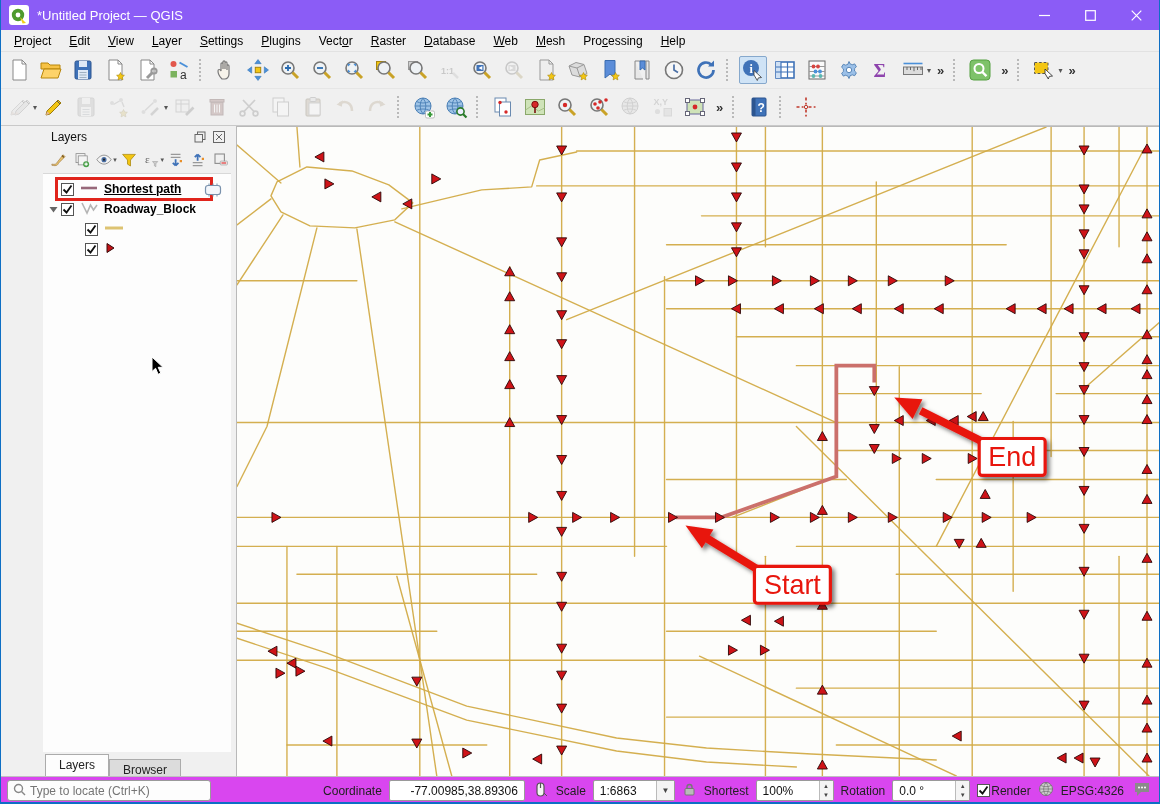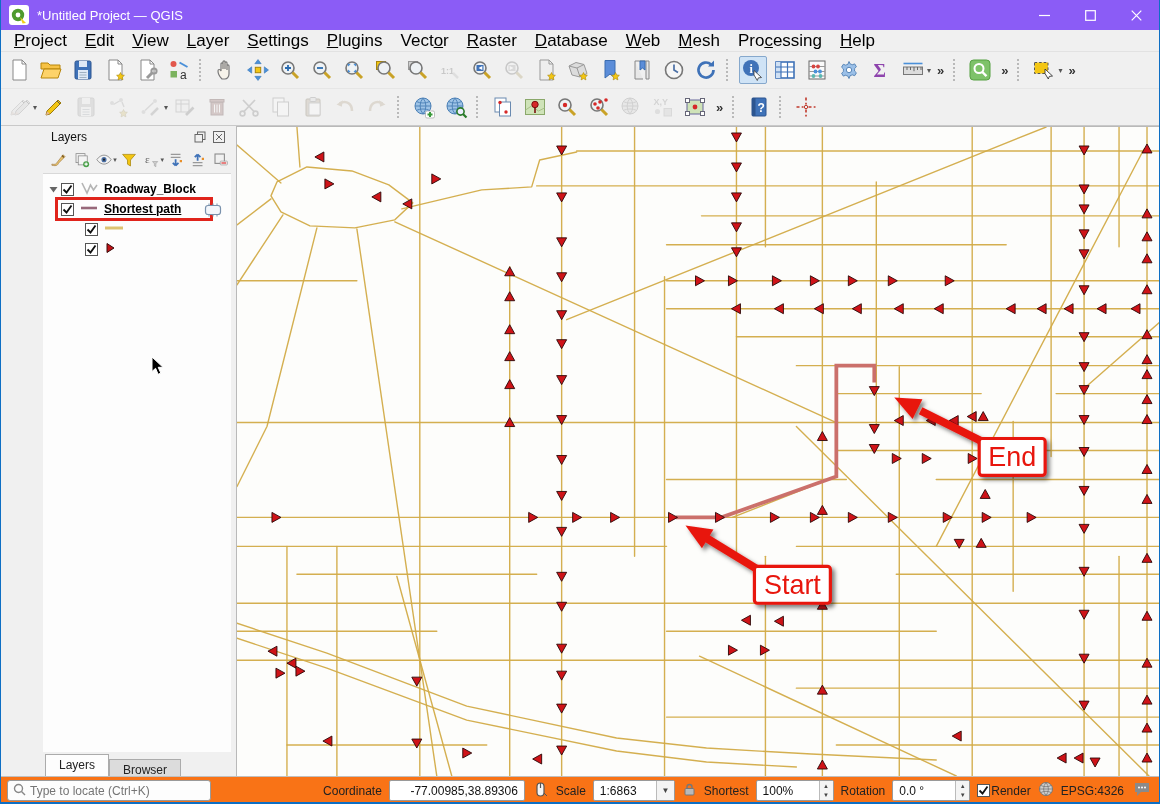--- a/index.html
+++ b/index.html
@@ -12,21 +12,21 @@
   .titlebar { height:30px; background:#8b5cf6; display:flex; align-items:center; color:#fff; }
   .titlebar .appicon { width:20px; height:20px; margin:0 8px 0 8px; }
   .titlebar .title { font-size:13px; }
   .win-controls { margin-left:auto; display:flex; height:100%; }
   .win-btn { width:46px; height:100%; display:flex; align-items:center; justify-content:center; }
   .win-btn svg { display:block; }
 
   
   .menubar { height:22px; background:#f0f0f0; display:flex; align-items:center; padding-left:4px;
              border-bottom:1px solid #e2e2e2; }
-  .menu-item { padding:3px 9px; font-size:17px; color:#000; }
+  .menu-item { padding:3px 9px; font-size:12px; color:#000; }
   .menu-item u { text-decoration:underline; }
 
   
   .toolbar { height:37px; display:flex; align-items:center; padding-left:2px; background:#f0f0f0; }
   .toolbar.tb1 { border-bottom:1px solid #e6e6e6; }
   .toolbar.tb2 { border-bottom:1px solid #c9c9c9; }
   .tbbtn { width:28px; height:28px; display:flex; align-items:center; justify-content:center;
            border:1px solid transparent; border-radius:2px; margin:0 2px; }
   .tbbtn.active { background:#cfe3f6; border-color:#86a8cc; }
   .tbbtn.disabled { opacity:.32; filter:grayscale(60%);font-weight:bold; }
@@ -62,21 +62,21 @@
 
   .tabbar { height:24px; display:flex; align-items:flex-end; padding-left:2px; background:#f0f0f0; }
   .tab { font-size:12px; padding:3px 13px 4px 13px; border:1px solid #ababab; border-bottom:none; background:#dcdcdc; color:#222; }
   .tab.active { background:#fdfdfd; position:relative; z-index:2; }
   .tab.inactive { height:17px; }
 
   .map-area { flex:1; position:relative; background:#fdfdfb; border-top:1px solid #b9b9b9; }
   .map-area svg.mapsvg { position:absolute; inset:0; width:100%; height:100%; display:block; }
 
   
-  .statusbar { height:28px; border-top:1px solid #c0c0c0; background:#f97316; display:flex; align-items:center;
+  .statusbar { height:28px; border-top:1px solid #c0c0c0; background:#d946ef; display:flex; align-items:center;
                padding:0 8px 0 6px; gap:7px; font-size:12px; color:#222; }
   .locator { width:204px; height:21px; border:1px solid #9a9a9a; border-radius:3px; background:#fdfdfd;
              display:flex; align-items:center; padding:0 5px; gap:4px; }
   .locator input { border:none; outline:none; background:transparent; font-size:12px; width:160px;
                    font-family:"Liberation Sans",sans-serif; color:#333; }
   .sb-field { height:21px; border:1px solid #9a9a9a; border-radius:2px; background:#fff; display:flex; align-items:center; }
   .sb-field input { border:none; outline:none; font-size:12px; padding:0 6px; font-family:"Liberation Sans",sans-serif; color:#111; }
   .coord input { width:134px;text-align:right; }
   .scale input { width:62px; }
   .combo-dd { width:18px; height:100%; border-left:1px solid #bbb; display:flex; align-items:center; justify-content:center;
@@ -627,54 +627,54 @@
           <div class="pt-btn">
             <svg width="18" height="18" viewBox="0 0 24 24">
               <rect x="4" y="4" width="12.5" height="12.5" fill="none" stroke="#888" stroke-width="1.4"></rect>
               <rect x="11" y="13.5" width="9.5" height="5" rx="1" fill="#fff" stroke="#999"></rect>
               <rect x="12.5" y="15" width="6.5" height="2" fill="#e05555"></rect>
             </svg>
           </div>
         </div>
       <div class="layer-tree" id="layer-tree">
           <div class="tree-row" style="padding-left: 4px;">
+            <span class="expander"></span>
+            <span class="rowbox hl">
+              <span class="cbx">
+                <svg width="11" height="11" viewBox="0 0 11 11">
+                  <path d="M1.5 5.5l3 3 5-7" fill="none" stroke="#111" stroke-width="1.8"></path>
+                </svg>
+              </span>
+              <span><svg width="18" height="10" viewBox="0 0 18 10">
+                  <path d="M1 5h16" stroke="#97687a" stroke-width="2.6"></path>
+                </svg></span>
+              <span class="lyr-label bold underline">Shortest path</span>
+            </span>
+            <span class="indicator"><svg width="20" height="16" viewBox="0 0 20 16">
+                <rect x="2.5" y="3.5" width="15" height="9" rx="2.5" fill="#f3f6fb" stroke="#7a92ad" stroke-width="1.2"></rect>
+                <path d="M6 3.5v-2M10 3.5v-2M14 3.5v-2M6 14.5v-2M10 14.5v-2M14 14.5v-2" stroke="#7a92ad"></path>
+              </svg></span>
+          </div>
+          <div class="tree-row" style="padding-left: 4px;">
             <span class="expander">
               <svg width="9" height="9" viewBox="0 0 9 9">
                 <path d="M0.5 2h8L4.5 7.5z" fill="#666"></path>
               </svg>
             </span>
             <span class="rowbox">
               <span class="cbx">
                 <svg width="11" height="11" viewBox="0 0 11 11">
                   <path d="M1.5 5.5l3 3 5-7" fill="none" stroke="#111" stroke-width="1.8"></path>
                 </svg>
               </span>
               <span><svg width="18" height="14" viewBox="0 0 18 14">
                   <path d="M2 2l5 10 3.5-8 3 5L17 4" fill="none" stroke="#b5b5b5" stroke-width="1.6"></path>
                 </svg></span>
               <span class="lyr-label bold">Roadway_Block</span>
             </span>
-          </div>
-          <div class="tree-row" style="padding-left: 4px;">
-            <span class="expander"></span>
-            <span class="rowbox hl">
-              <span class="cbx">
-                <svg width="11" height="11" viewBox="0 0 11 11">
-                  <path d="M1.5 5.5l3 3 5-7" fill="none" stroke="#111" stroke-width="1.8"></path>
-                </svg>
-              </span>
-              <span><svg width="18" height="10" viewBox="0 0 18 10">
-                  <path d="M1 5h16" stroke="#97687a" stroke-width="2.6"></path>
-                </svg></span>
-              <span class="lyr-label bold underline">Shortest path</span>
-            </span>
-            <span class="indicator"><svg width="20" height="16" viewBox="0 0 20 16">
-                <rect x="2.5" y="3.5" width="15" height="9" rx="2.5" fill="#f3f6fb" stroke="#7a92ad" stroke-width="1.2"></rect>
-                <path d="M6 3.5v-2M10 3.5v-2M14 3.5v-2M6 14.5v-2M10 14.5v-2M14 14.5v-2" stroke="#7a92ad"></path>
-              </svg></span>
           </div>
           <div class="tree-row" style="padding-left: 40px;">
             <span class="rowbox">
               <span class="cbx">
                 <svg width="11" height="11" viewBox="0 0 11 11">
                   <path d="M1.5 5.5l3 3 5-7" fill="none" stroke="#111" stroke-width="1.8"></path>
                 </svg>
               </span>
               <span><svg width="20" height="10" viewBox="0 0 20 10">
                   <path d="M1 5h18" stroke="#ddc372" stroke-width="3"></path>

